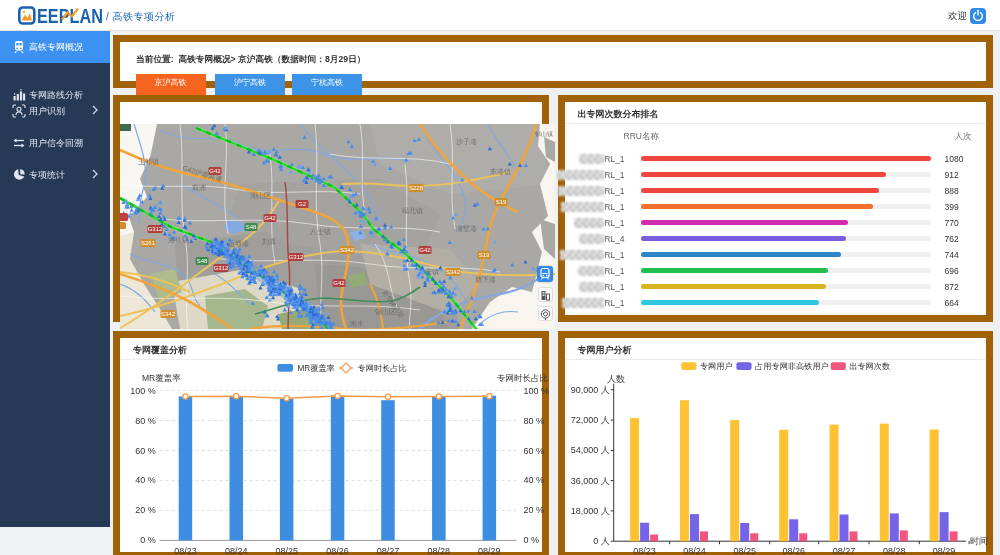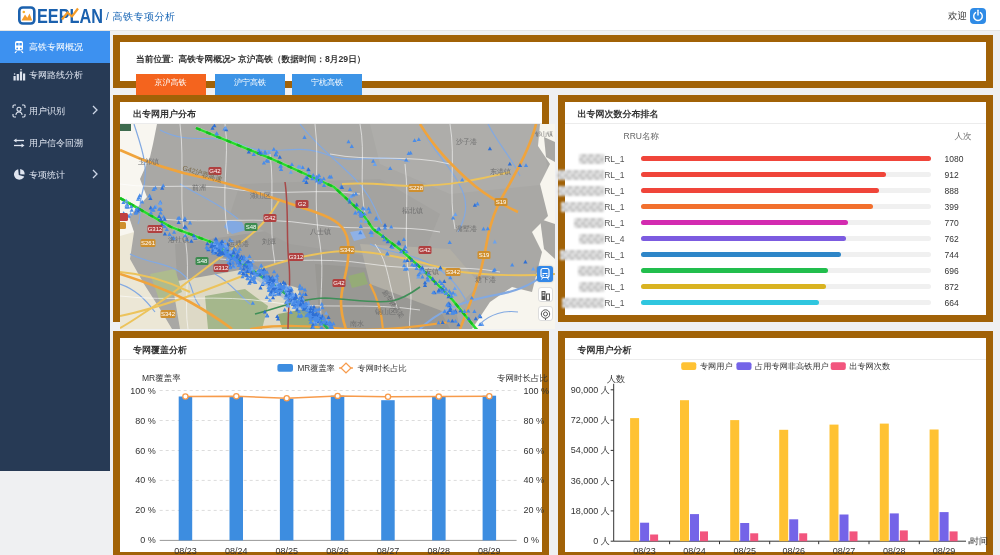--- a/index.html
+++ b/index.html
@@ -1,21 +1,21 @@
 <!DOCTYPE html>
 <html><head><meta charset="utf-8"><style>
 *{margin:0;padding:0;box-sizing:border-box}
 html,body{width:1000px;height:555px;overflow:hidden;background:#eff0f2;
  font-family:"Liberation Sans",sans-serif;position:relative}
 .abs{position:absolute}
 #topbar{left:0;top:0;width:1000px;height:31px;background:#fff;border-bottom:1px solid #e4e4e4}
 #crumbtitle{left:106px;top:10px;font-size:10px;font-weight:normal;color:#1765b5;letter-spacing:0.5px}
 #welcome{left:948px;top:10px;font-size:9.5px;color:#333}
 #pwr{left:970px;top:7.5px;width:16px;height:16px;border-radius:4px;background:#2f8be6}
-#sidebar{left:0;top:31px;width:110px;height:440px;background:#273a55}
+#sidebar{left:0;top:31px;width:110px;height:496px;background:#273a55}
 .mi{position:absolute;left:0;width:110px;height:32px;color:#dfe5f0;font-size:9px}
 .mi .txt{position:absolute;left:29px;top:10px}
 .mi .ic{position:absolute;left:12px;top:9px;width:14px;height:14px}
 .mi .ch{position:absolute;left:92px;top:10px}
 .mi.act{background:#3d91f0;color:#fff}
 .panel{position:absolute;background:#fff;border:7px solid #a16207}
 .ph{position:absolute;left:0;top:0;right:0;height:22px;border-bottom:1px solid #ececec}
 .ph span{position:absolute;left:13px;top:5.5px;font-size:9px;font-weight:bold;color:#333}
 #crumb-text{left:16px;top:12px;font-size:8.7px;font-weight:bold;color:#333}
 .btn{position:absolute;top:32px;width:70px;height:26px;border-radius:0;color:#fff;
@@ -51,21 +51,21 @@
       <span class="ic"><svg width="14" height="14" viewBox="0 0 14 14">
 <rect x="3" y="1" width="8" height="9.5" rx="2" fill="#ffffff"></rect>
 <rect x="4.2" y="3" width="2.4" height="2.6" rx="0.5" fill="#3d91f0"></rect>
 <rect x="7.4" y="3" width="2.4" height="2.6" rx="0.5" fill="#3d91f0"></rect>
 <circle cx="5.2" cy="8.4" r="0.9" fill="#3d91f0"></circle>
 <circle cx="8.8" cy="8.4" r="0.9" fill="#3d91f0"></circle>
 <path d="M4.5 11 L3 13 M9.5 11 L11 13" stroke="#ffffff" stroke-width="1.2"></path>
 </svg></span>
       <span class="txt">高铁专网概况</span>
     </div>
-<div class="mi" style="top:28px">
+<div class="mi" style="top:48px">
       <span class="ic"><svg width="14" height="14" viewBox="0 0 14 14">
 <rect x="1.5" y="8" width="2.2" height="4.5" fill="#dfe5f0"></rect>
 <rect x="4.7" y="6" width="2.2" height="6.5" fill="#dfe5f0"></rect>
 <rect x="7.9" y="3.5" width="2.2" height="9" fill="#dfe5f0"></rect>
 <rect x="11" y="5.5" width="2.2" height="7" fill="#dfe5f0"></rect>
 <circle cx="2.6" cy="6" r="0.8" fill="#dfe5f0"></circle>
           <circle cx="9" cy="1.8" r="0.8" fill="#dfe5f0"></circle>
 </svg></span>
       <span class="txt">专网路线分析</span>
     </div>
@@ -100,23 +100,20 @@
         </svg></span>
     </div>
 </div>
 <div class="panel" style="left:113px;top:35px;width:880px;height:53px">
 <div class="abs" id="crumb-text">当前位置:&nbsp;&nbsp;高铁专网概况&gt;&nbsp;京沪高铁（数据时间：8月29日）</div>
 <div class="btn" style="left:15.5px;background:#f4641e">京沪高铁</div>
 <div class="btn" style="left:95px;background:#3d94e6">沪宁高铁</div>
 <div class="btn" style="left:172px;background:#3d94e6">宁杭高铁</div>
 </div>
 <div class="panel" style="left:113px;top:95px;width:435.5px;height:227px">
-<div class="ph">
-      <span>出专网用户分布</span>
-    </div>
 <div class="abs" style="left:0;top:22px;width:435px;height:205px;overflow:hidden"><svg id="mapsvg" width="435" height="205" viewBox="0 0 435 205">
 <rect width="435" height="205" fill="#a9a8a5"></rect>
 <polygon points="55,120 160,105 250,130 330,160 340,205 60,205" fill="#a09f9c"></polygon>
 <polygon points="120,60 260,55 320,90 300,140 170,120 110,90" fill="#a4a3a0"></polygon>
 <polygon points="195,140 300,148 330,205 200,205" fill="#999894"></polygon>
 <polygon points="250,0 420,0 430,60 330,70 260,40" fill="#aeadaa"></polygon>
 <polygon points="240,120 330,125 360,160 330,190 250,160" fill="#b2afa6"></polygon>
 <polygon points="0,100 14,108 10,135 24,160 40,185 52,205 0,205" fill="#ece7d6"></polygon>
 <polygon points="52,158 120,146 178,164 188,205 60,205" fill="#ddd9c6"></polygon>
 <polygon points="85,172 125,165 148,182 142,205 88,205" fill="#a5b78c"></polygon>

